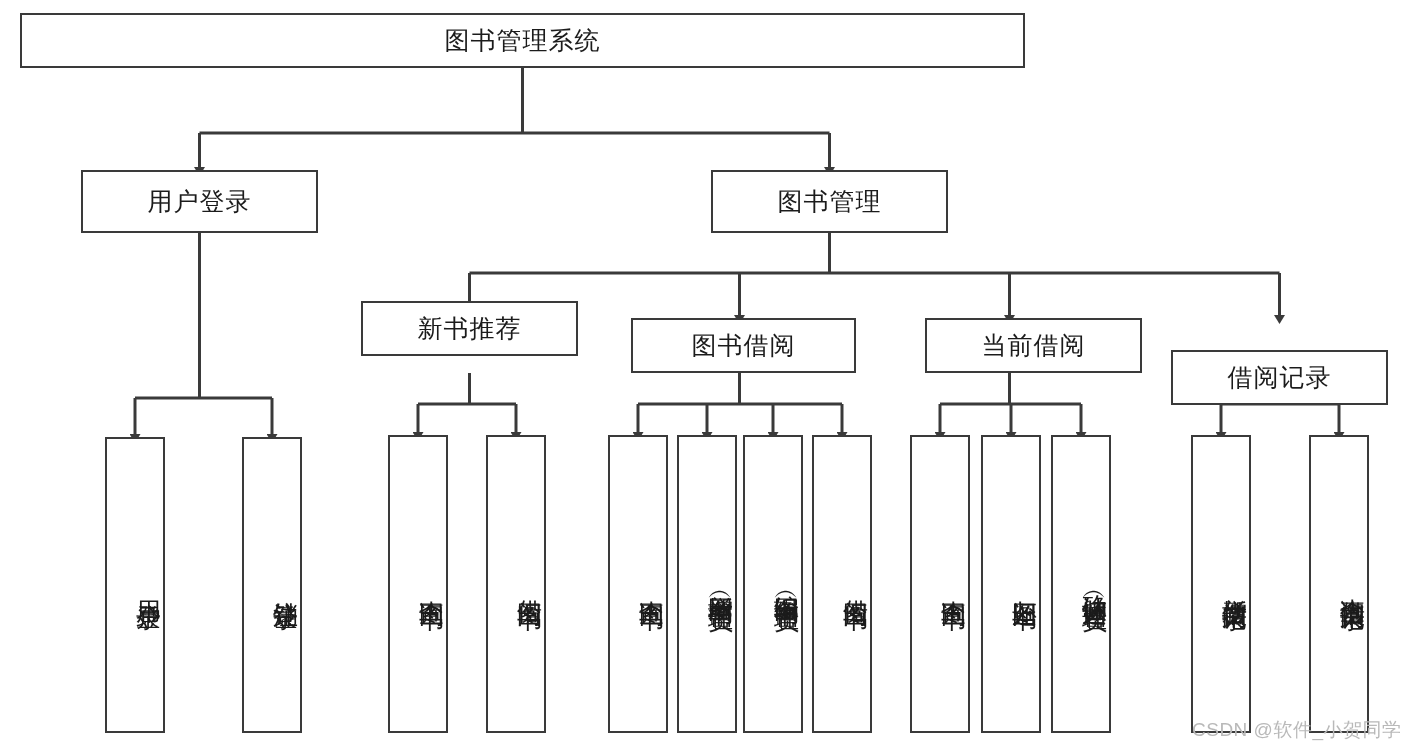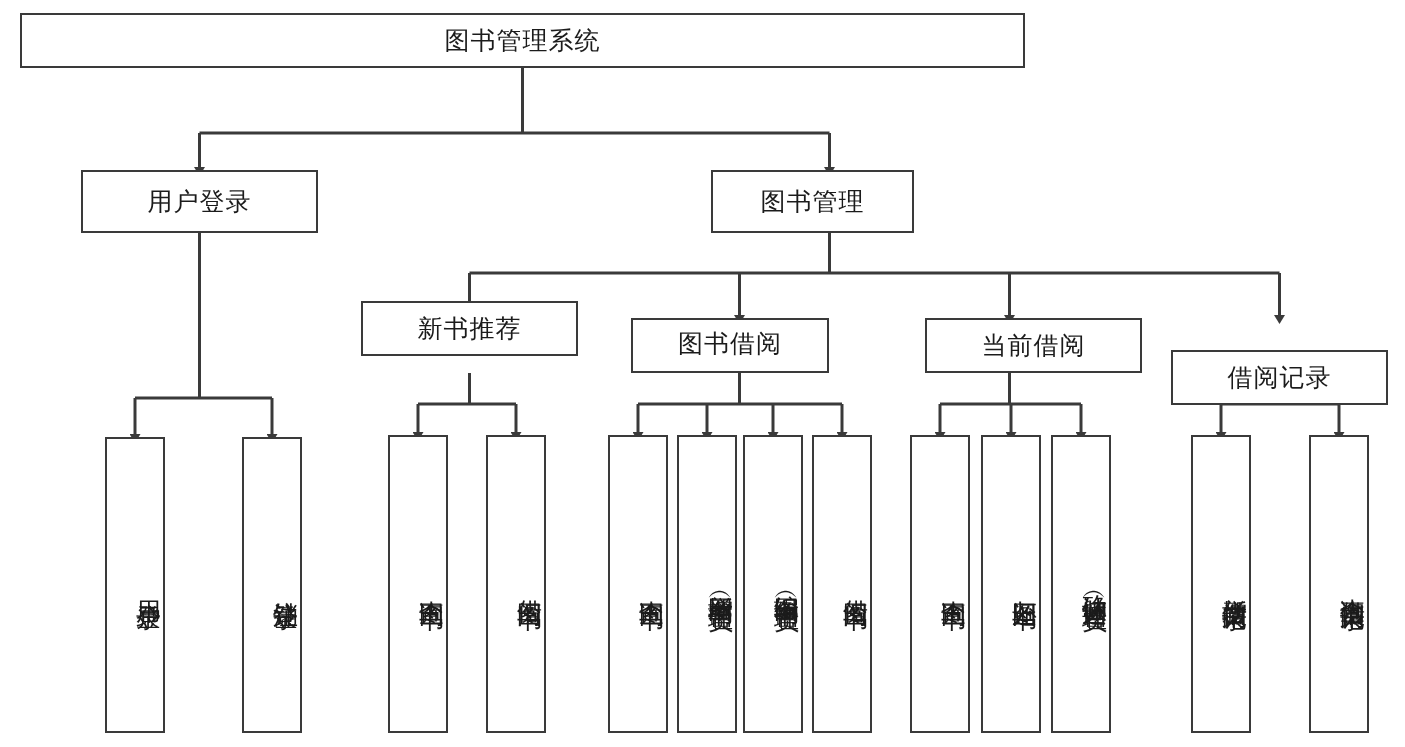--- a/index.html
+++ b/index.html
@@ -114,27 +114,27 @@
       </g>
   </svg>
 
   <div id="nodes">
       <div class="node horiz" style="left: 20px; top: 13px; width: 1005px; height: 55px;">
         <span>图书管理系统</span>
       </div>
       <div class="node horiz" style="left: 81px; top: 170px; width: 237px; height: 63px;">
         <span>用户登录</span>
       </div>
-      <div class="node horiz" style="left: 711px; top: 170px; width: 203px; height: 63px; align-items: center;">
+      <div class="node horiz" style="left: 711px; top: 170px; width: 237px; height: 63px; align-items: center;">
         <span>图书管理</span>
       </div>
       <div class="node horiz" style="left: 361px; top: 301px; width: 217px; height: 55px;">
         <span>新书推荐</span>
       </div>
-      <div class="node horiz" style="left: 631px; top: 318px; width: 198px; height: 55px; font-family: Liberation Mono, monospace;">
+      <div class="node horiz" style="left: 631px; top: 318px; width: 225px; height: 55px;">
         <span>图书借阅</span>
       </div>
       <div class="node horiz" style="left: 925px; top: 318px; width: 217px; height: 55px;">
         <span>当前借阅</span>
       </div>
       <div class="node horiz" style="left: 1171px; top: 318px; width: 217px; height: 55px; margin-top: 32px;">
         <span>借阅记录</span>
       </div>
       <div class="node vert" style="left: 105px; top: 437px; width: 60px; height: 296px;">
         <span class="vtext">用户登录</span>
@@ -170,14 +170,15 @@
         <span class="vtext">确认归还（管理员）</span>
       </div>
       <div class="node vert" style="left: 1191px; top: 435px; width: 60px; height: 298px;">
         <span class="vtext">新增借阅记录</span>
       </div>
       <div class="node vert" style="left: 1309px; top: 435px; width: 60px; height: 298px;">
         <span class="vtext">查询借阅记录</span>
       </div>
     </div>
 
+  <div class="watermark" style="left: 1192px; top: 717px; color: rgb(185, 185, 185);">CSDN @软件_小贺同学</div>
 
 </div>
 
 </body></html>

